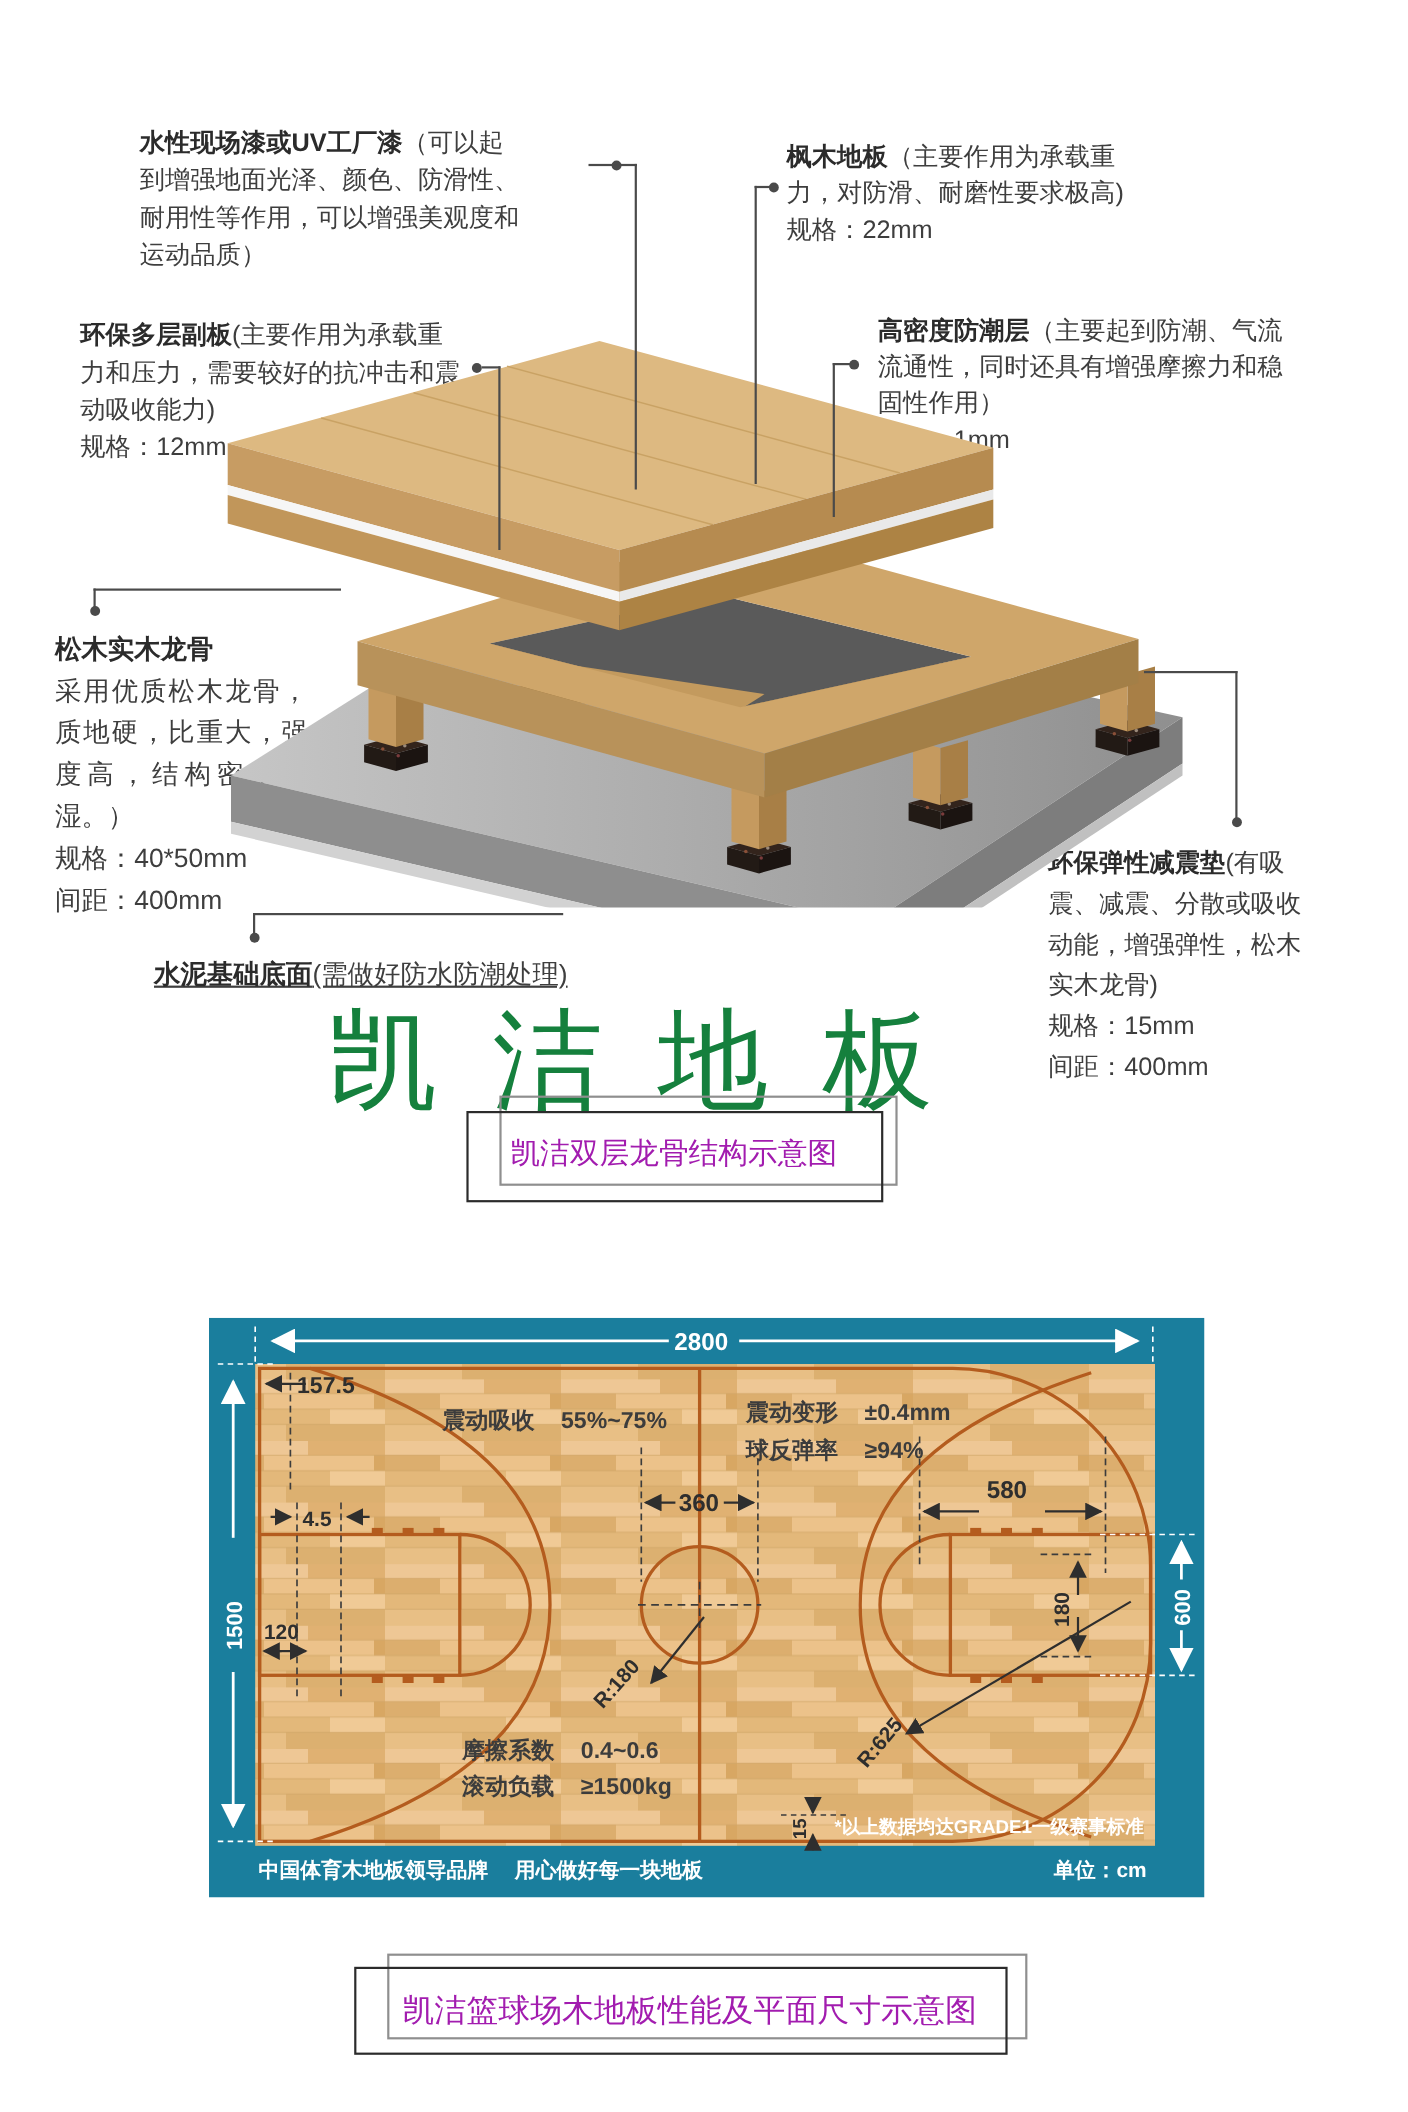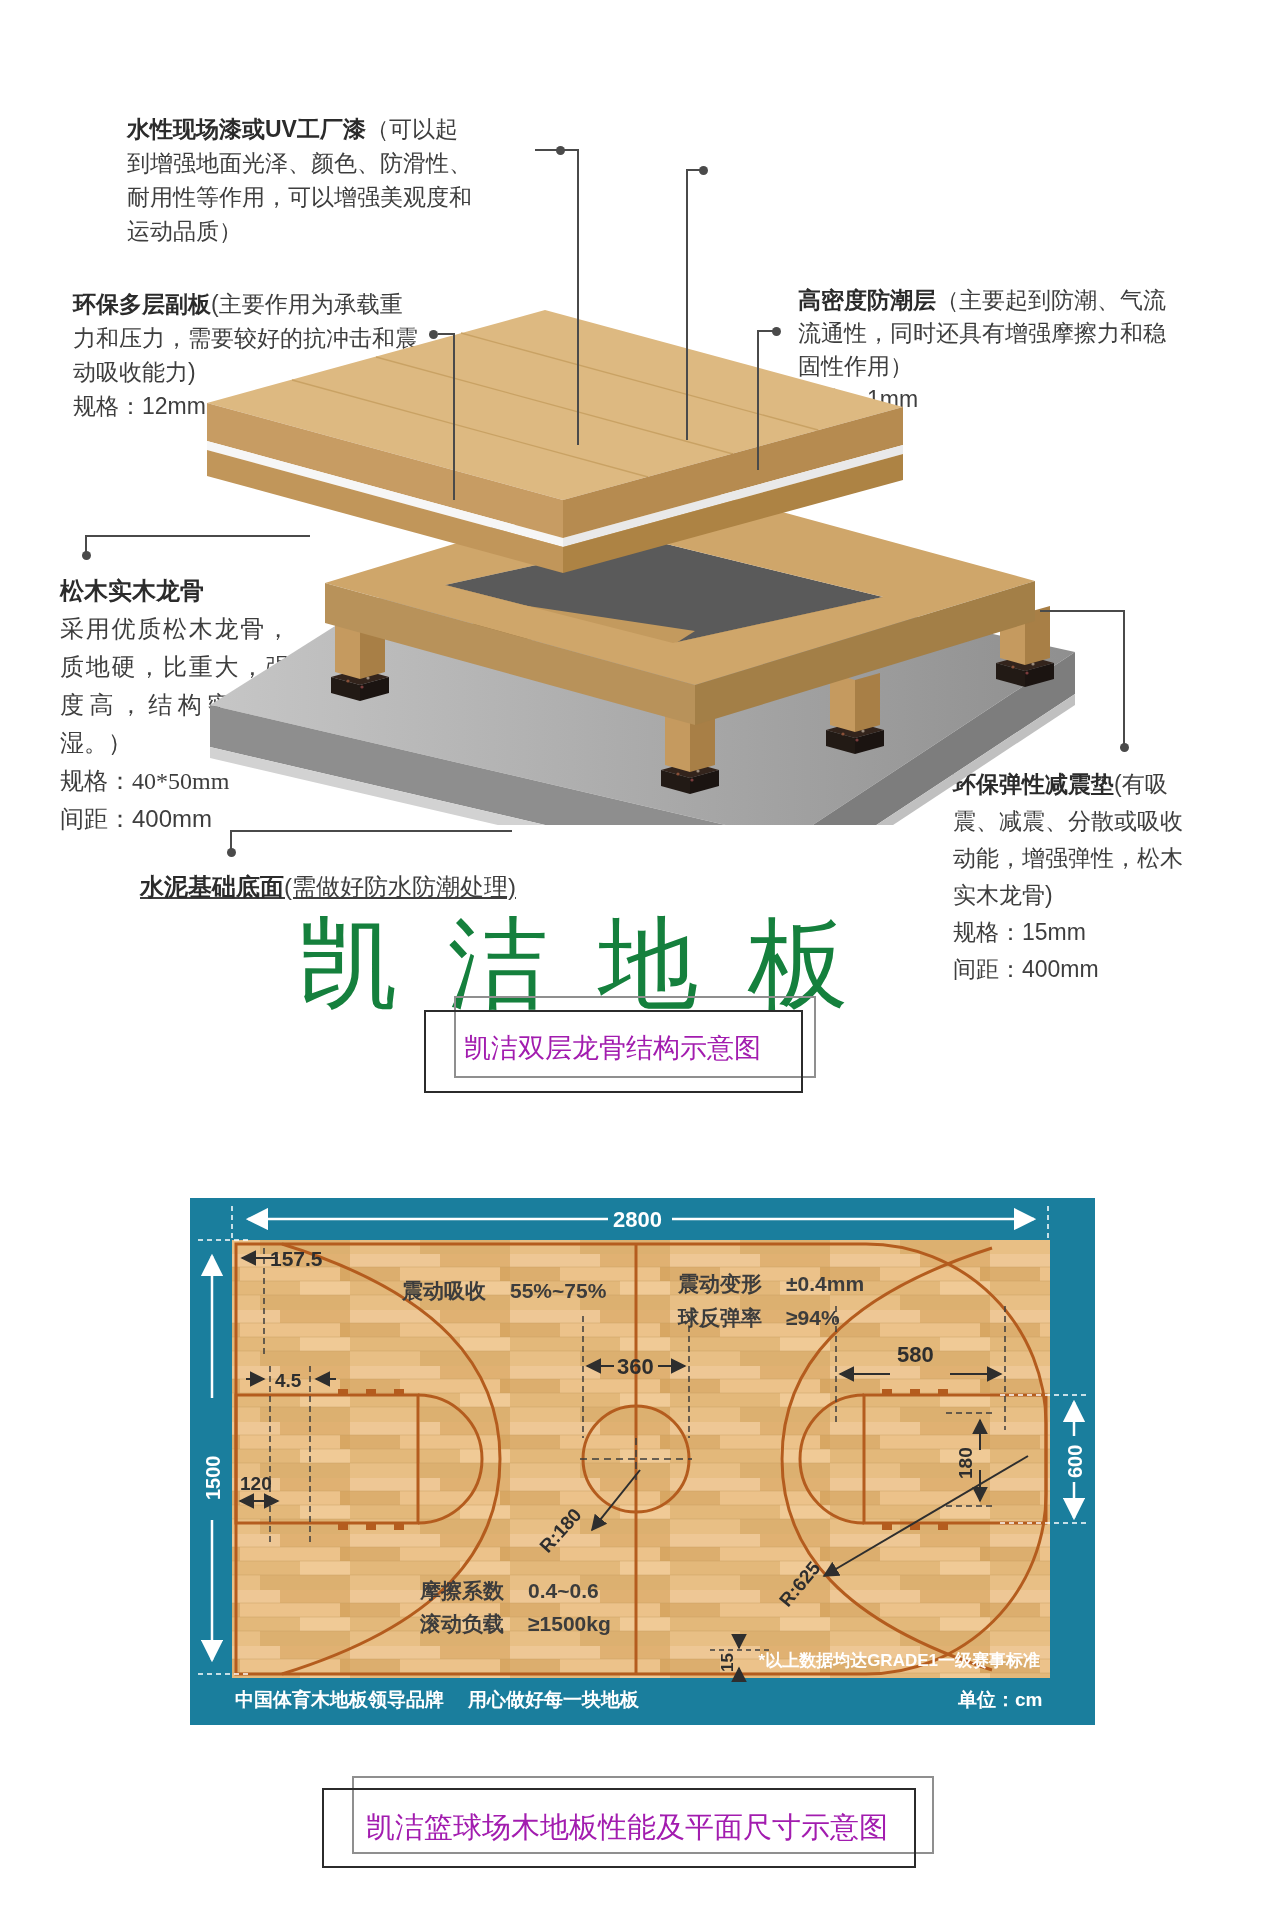--- a/index.html
+++ b/index.html
@@ -19,35 +19,39 @@
 </style>
 </head>
 <body>
 
 <div id="page">
 
   <div class="ann" style="left:127px;top:112px;width:348px;">
     <b>水性现场漆或UV工厂漆</b><span>（可以起到增强地面光泽、颜色、防滑性、耐用性等作用，可以增强美观度和运动品质）</span>
   </div>
 
+  <div class="ann" style="left:715px;top:126px;width:335px;line-height:33px;">
+    <b>枫木地板</b><span>（主要作用为承载重力，对防滑、耐磨性要求极高)</span>
+    <div class="spec">规格：22mm</div>
+  </div>
 
   <div class="ann" style="left:73px;top:287px;width:348px;">
     <b>环保多层副板</b><span>(主要作用为承载重力和压力，需要较好的抗冲击和震动吸收能力)</span>
     <div class="spec">规格：12mm</div>
   </div>
 
   <div class="ann" style="left:798px;top:284px;width:382px;line-height:33px;">
     <b>高密度防潮层</b><span>（主要起到防潮、气流流通性，同时还具有增强摩擦力和稳固性作用）</span>
     <div class="spec">规格：1mm</div>
   </div>
 
-  <div class="ann" style="left:60px;top:572px;width:230px;font-size:24px;line-height:38px;text-align:justify;">
+  <div class="ann" style="left:50px;top:572px;width:230px;font-size:24px;line-height:38px;text-align:justify;">
     <b style="display:block;text-align:left;">松木实木龙骨</b>
     <span>采用优质松木龙骨，质地硬，比重大，强度高，结构密，耐湿。）</span>
-    <div style="text-align:left;font-family:Liberation Serif, serif;">规格：40*50mm</div>
+    <div style="text-align:left;">规格：40*50mm</div>
     <div style="text-align:left;">间距：400mm</div>
   </div>
 
   <div class="ann" style="left:140px;top:870px;width:470px;font-size:24px;text-decoration:underline;">
     <b>水泥基础底面</b><span>(需做好防水防潮处理)</span>
   </div>
 
   <div class="ann" style="left:953px;top:766px;width:242px;line-height:37px;">
     <b>环保弹性减震垫</b><span>(有吸震、减震、分散或吸收动能，增强弹性，松木实木龙骨)</span>
     <div>规格：15mm</div>

